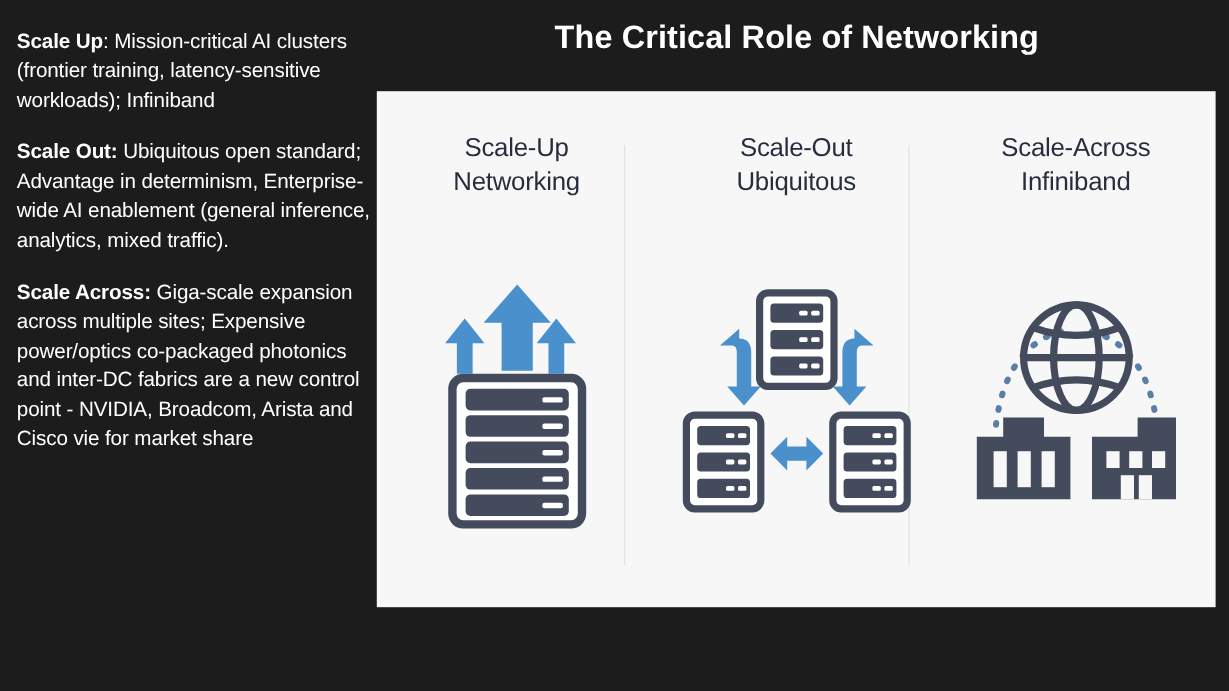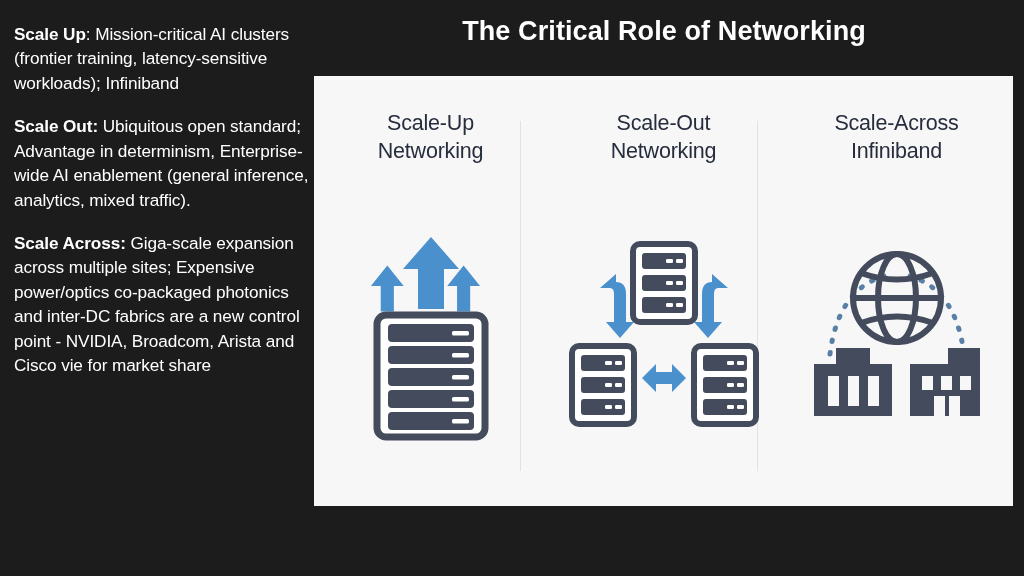--- a/index.html
+++ b/index.html
@@ -153,21 +153,21 @@
               <rect x="32" y="181" width="86" height="18" rx="4" fill="#434b5c"></rect>
               <rect x="96" y="188" width="17" height="4.5" rx="1.6" fill="#ffffff"></rect>
             </g>
           </g>
         </svg>
       </div>
     </div>
 
     <div class="col">
       <div class="col-heading">Scale-Out
-Networking</div>
+Ubiquitous</div>
       <div class="col-art">
         <svg width="200" height="200" viewBox="0 0 200 200">
           <defs>
             <g id="miniserver">
               <rect x="0" y="0" width="62" height="78" rx="7" ry="7" fill="#ffffff" stroke="#434b5c" stroke-width="6"></rect>
               <rect x="9" y="9" width="44" height="16" rx="3" fill="#434b5c"></rect>
               <rect x="33" y="15" width="7" height="4" rx="1.3" fill="#ffffff"></rect>
               <rect x="43" y="15" width="7" height="4" rx="1.3" fill="#ffffff"></rect>
               <rect x="9" y="31" width="44" height="16" rx="3" fill="#434b5c"></rect>
               <rect x="33" y="37" width="7" height="4" rx="1.3" fill="#ffffff"></rect>

